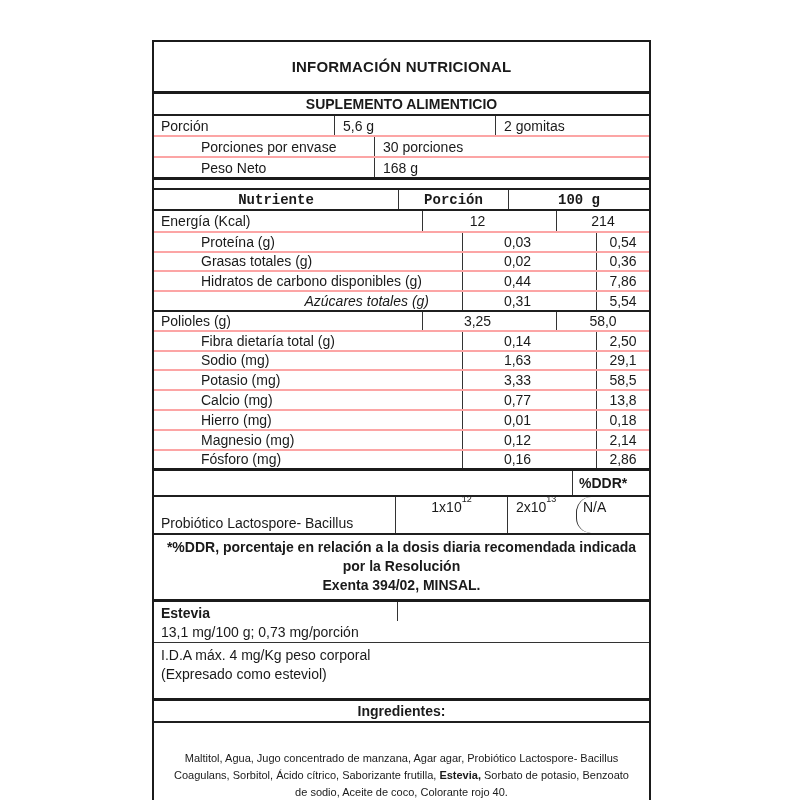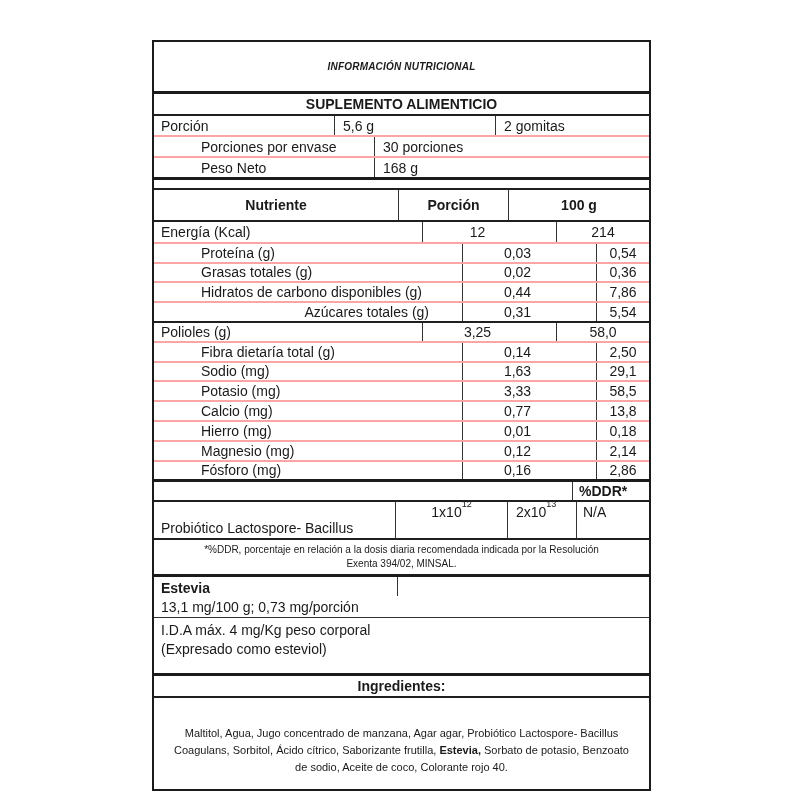--- a/index.html
+++ b/index.html
@@ -16,55 +16,55 @@
     top: 40px;
     width: 499px;
     border: 2px solid #1b1b1b;
     background: #ffffff;
   }
   .row { display: flex; align-items: center; }
   .thick-top { border-top: 3px solid #1b1b1b; }
   .med-top   { border-top: 2px solid #1f1f1f; }
   .thin-top  { border-top: 2px solid #fca5a5; padding-left: 40px; }
 
-  .title-row { height: 49px; justify-content: center; font-weight: bold; font-size: 10px; letter-spacing: .2px; font-style: italic; }
+  .title-row { height: 49px; justify-content: center; font-weight: bold; font-size: 15px; letter-spacing: .2px; }
   .subtitle-row { height: 23px; justify-content: center; font-weight: bold; }
 
   .c { height: 100%; display: flex; align-items: center; overflow: hidden; }
   .pad-l { padding-left: 7px; }
   .center { justify-content: center; }
   .vline { border-left: 1px solid #333333; }
 
   .info-row { height: 21px; }
   .info-c1 { width: 180px; }
   .info-c2 { width: 161px; padding-left: 8px; }
   .info-c2-span { flex: 1; padding-left: 8px; }
   .info-c3 { flex: 1; padding-left: 8px; }
 
   .gap-row { height: 11px; }
 
-  .nheader-row { height: 34px; font-weight: bold; border-bottom: 2px solid #1f1f1f; }
+  .nheader-row { height: 23px; font-weight: bold; border-bottom: 2px solid #1f1f1f; font-family: Liberation Mono, monospace; }
   .nrow { height: 19.8px; gap: 24px; }
   .n-c1 { width: 244px; }
   .n-c2 { width: 110px; }
   .n-c3 { flex: 1; }
-  .sub-item { justify-content: flex-end; padding-right: 9px; }
-
-  .ddr-header-row { height: 21px; gap: 42px; }
+  .sub-item { justify-content: flex-end; padding-right: 9px; font-style: italic; }
+
+  .ddr-header-row { height: 27px; gap: 42px; }
   .ddr-spacer { flex: 1; }
   .ddr-head-c { width: 77px; font-weight: bold; padding-left: 6px; }
 
   .probiotic-row { height: 38px; }
   .p-c1 { width: 241px; align-items: flex-start; padding-top: 18px; padding-right: 6px; line-height: 1.2; display: block; }
   .p-c2 { width: 112px; align-items: flex-start; padding-top: 2px; justify-content: center; }
   .p-c3 { width: 69px;  align-items: flex-start; padding-top: 2px; padding-left: 8px; }
-  .p-c4 { flex: 1; align-items: flex-start; padding-top: 2px; padding-left: 6px; }
+  .p-c4 { flex: 1; align-items: flex-start; padding-top: 2px; padding-left: 6px; border-radius: 15px; }
   sup { font-size: 9px; line-height: 0; }
 
-  .footnote-row { display: block; text-align: center; font-weight: normal; font-size: 10px; line-height: 1.35; padding: 3px 8px 4px 8px; }
+  .footnote-row { display: block; text-align: center; font-weight: bold; font-size: 14px; line-height: 1.35; padding: 3px 8px 4px 8px; }
 
   .stevia-section { align-items: stretch; flex-direction: column; }
   .stevia-label { width: 244px; font-weight: bold; align-items: flex-start; padding-top: 3px; border-right: 1px solid #333; }
   .stevia-values { flex: 1; display: flex; flex-direction: column; }
   .stevia-v1 { height: 22px; display: flex; align-items: center; padding-left: 7px; border-bottom: 1px solid #333; }
   .stevia-v2 { flex: 1; padding: 3px 7px 14px 7px; line-height: 1.35; }
 
   .ingredients-header { height: 23px; justify-content: center; font-weight: bold; }
   .ingredients-body { display: block; height: 93px; padding: 27px 15px 0 15px; text-align: center; font-size: 11px; line-height: 1.55; }
   .ingredients-body b { font-weight: bold; }

